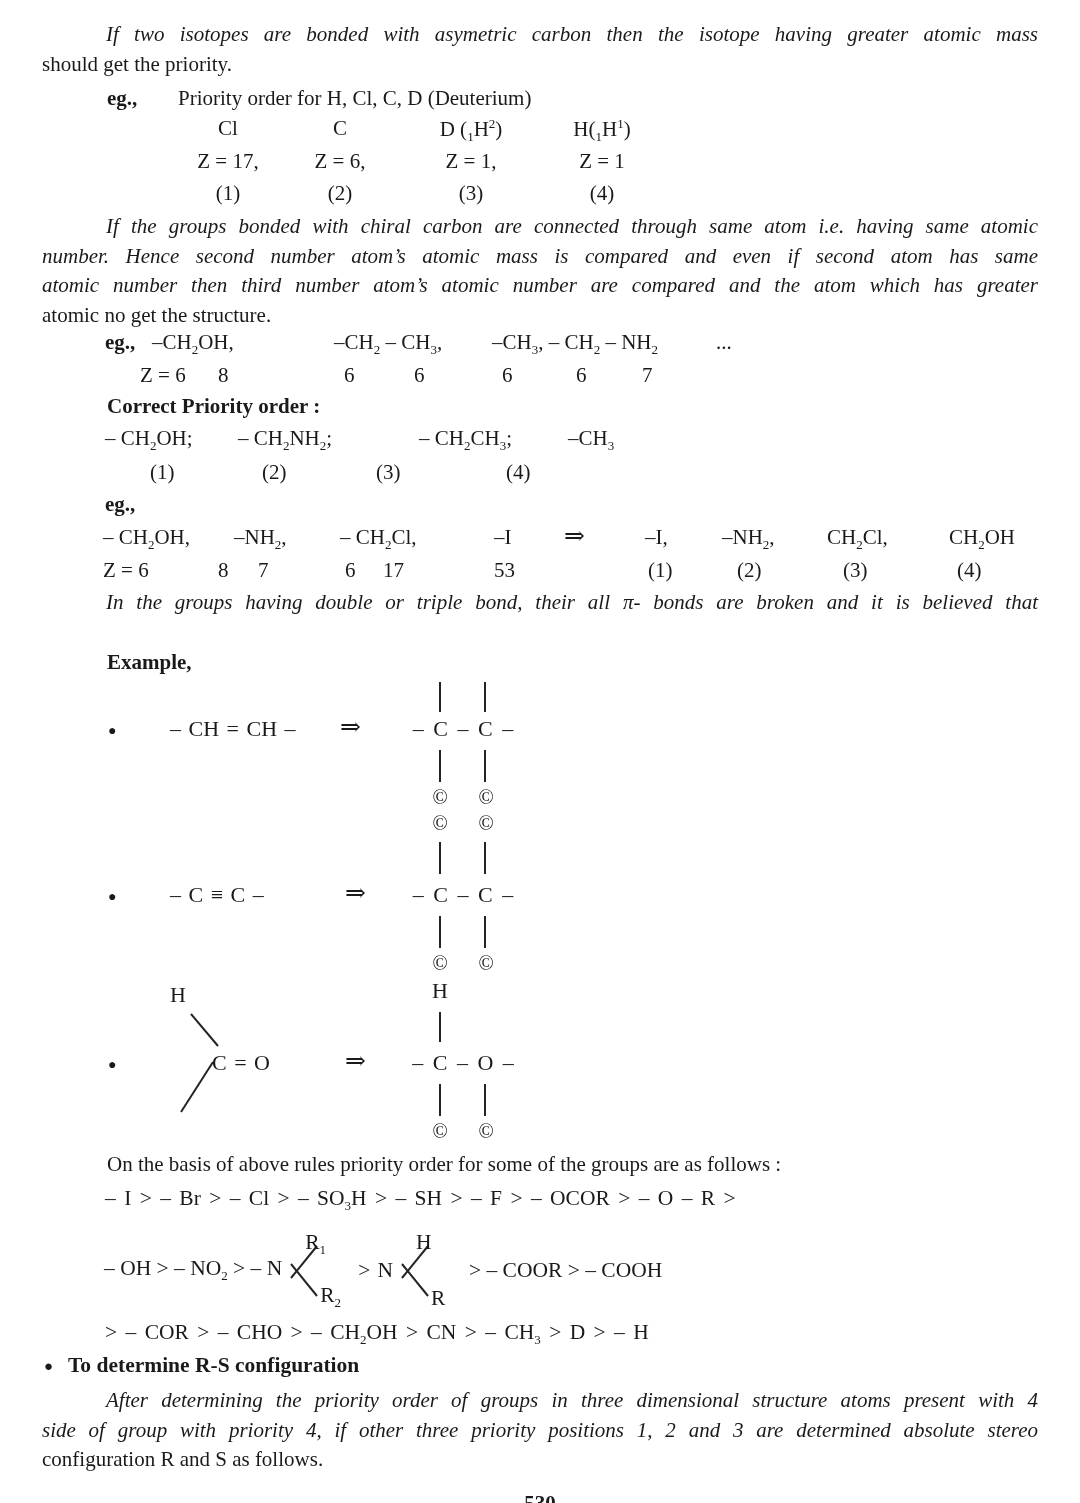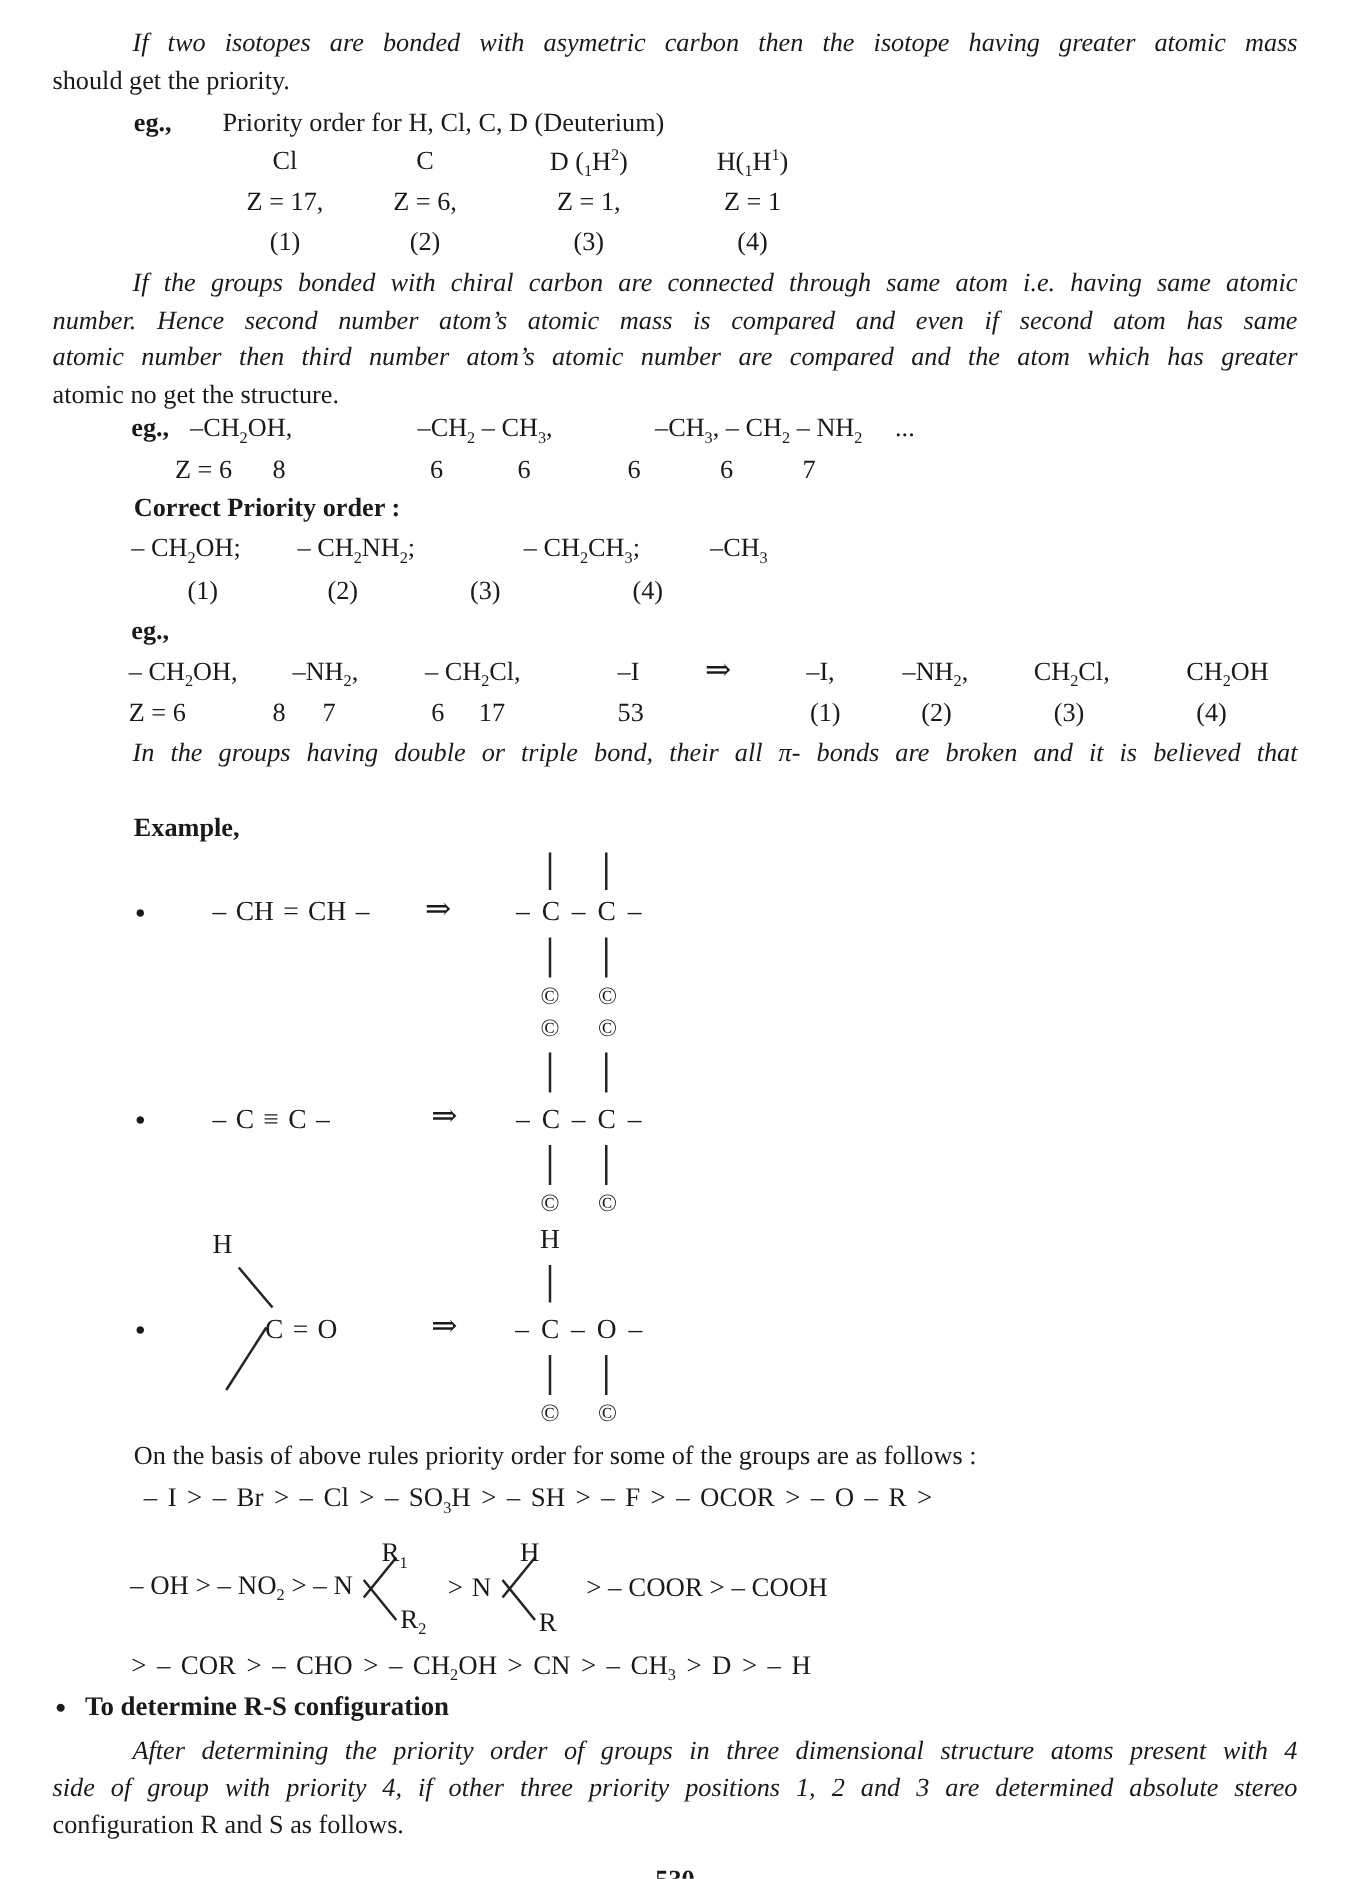--- a/index.html
+++ b/index.html
@@ -58,21 +58,21 @@
   <div class="para" style="top:212px">
     <div class="pline ind">If the groups bonded with chiral carbon are connected through same atom i.e. having same atomic</div>
     <div class="pline">number. Hence second number atom’s atomic mass is compared and even if second atom has same</div>
     <div class="pline">atomic number then third number atom’s atomic number are compared and the atom which has greater</div>
     <div class="plast">atomic no get the structure.</div>
   </div>
 
   <span class="abs b" style="left:105px; top:330px">eg.,</span>
   <span class="abs" style="left:152px; top:330px">–CH<sub>2</sub>OH,</span>
   <span class="abs" style="left:334px; top:330px">–CH<sub>2</sub> – CH<sub>3</sub>,</span>
-  <span class="abs" style="left:524px; top:330px">–CH<sub>3</sub>, – CH<sub>2</sub> – NH<sub>2</sub></span>
+  <span class="abs" style="left:492px; top:330px">–CH<sub>3</sub>, – CH<sub>2</sub> – NH<sub>2</sub></span>
   <span class="abs" style="left:716px; top:330px">...</span>
   <span class="abs" style="left:140px; top:363px">Z = 6</span>
   <span class="abs" style="left:218px; top:363px">8</span>
   <span class="abs" style="left:344px; top:363px">6</span>
   <span class="abs" style="left:414px; top:363px">6</span>
   <span class="abs" style="left:502px; top:363px">6</span>
   <span class="abs" style="left:576px; top:363px">6</span>
   <span class="abs" style="left:642px; top:363px">7</span>
 
   <span class="abs b" style="left:107px; top:394px">Correct Priority order :</span>
@@ -147,21 +147,21 @@
   <span class="abs f22 cx" style="left:440px; top:978px">H</span>
   <div class="vbond" style="left:439px; top:1012px; height:30px"></div>
   <div class="fcenter" style="left:398px; top:1050px; width:130px">– C – O –</div>
   <div class="vbond" style="left:439px; top:1084px; height:32px"></div>
   <div class="vbond" style="left:484px; top:1084px; height:32px"></div>
   <span class="ph" style="left:440px; top:1120px">©</span>
   <span class="ph" style="left:486px; top:1120px">©</span>
 
   <span class="abs" style="left:107px; top:1152px">On the basis of above rules priority order for some of the groups are as follows :</span>
 
-  <span class="abs wsp" style="left:115px; top:1186px; font-size:21.5px">– I &gt; – Br &gt; – Cl &gt; – SO<sub>3</sub>H &gt; – SH &gt; – F &gt; – OCOR &gt; – O – R &gt;</span>
+  <span class="abs wsp" style="left:105px; top:1186px; font-size:21.5px">– I &gt; – Br &gt; – Cl &gt; – SO<sub>3</sub>H &gt; – SH &gt; – F &gt; – OCOR &gt; – O – R &gt;</span>
 
   <div class="p2row">
     <span>– OH &gt; – NO<sub>2</sub> &gt; – N</span>
     <span class="nwidget">
       <svg width="30" height="92" style="position:absolute;left:0;top:0">
         <line x1="2" y1="54" x2="28" y2="22" stroke="#242424" stroke-width="2"></line>
         <line x1="2" y1="40" x2="28" y2="72" stroke="#242424" stroke-width="2"></line>
       </svg>
       <span class="nw-top">R<sub>1</sub></span>
       <span class="nw-bot">R<sub>2</sub></span>

